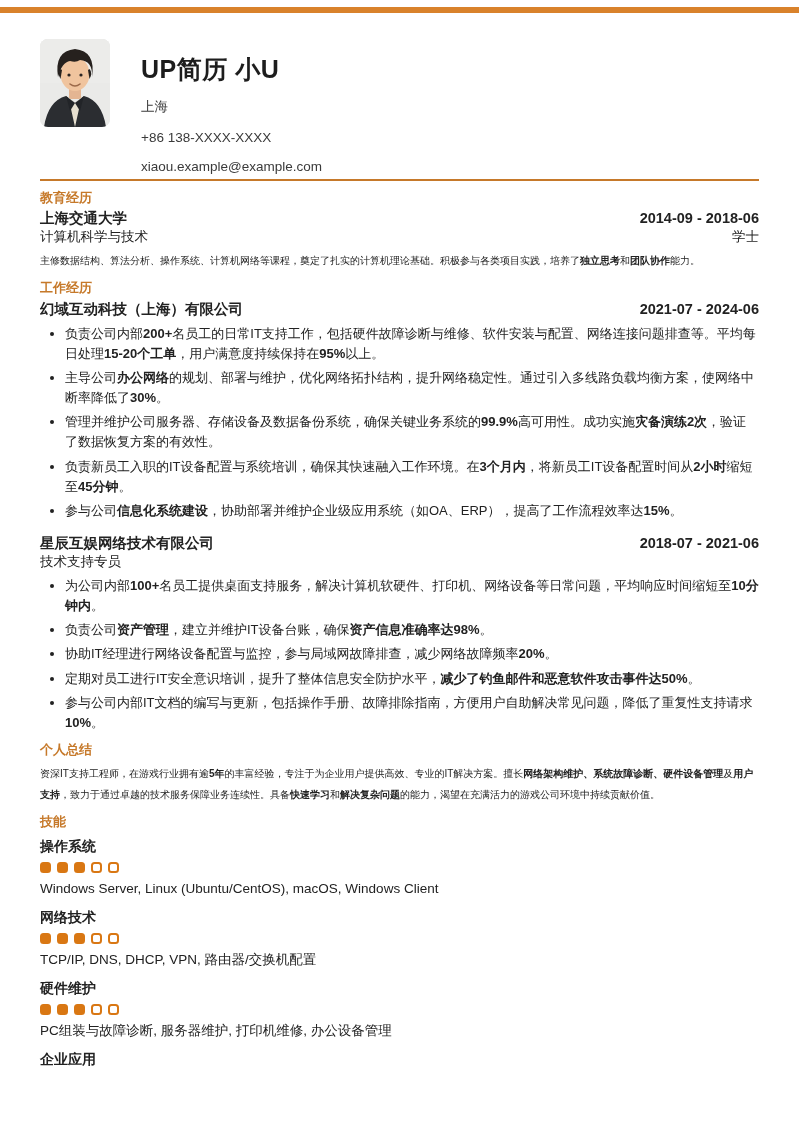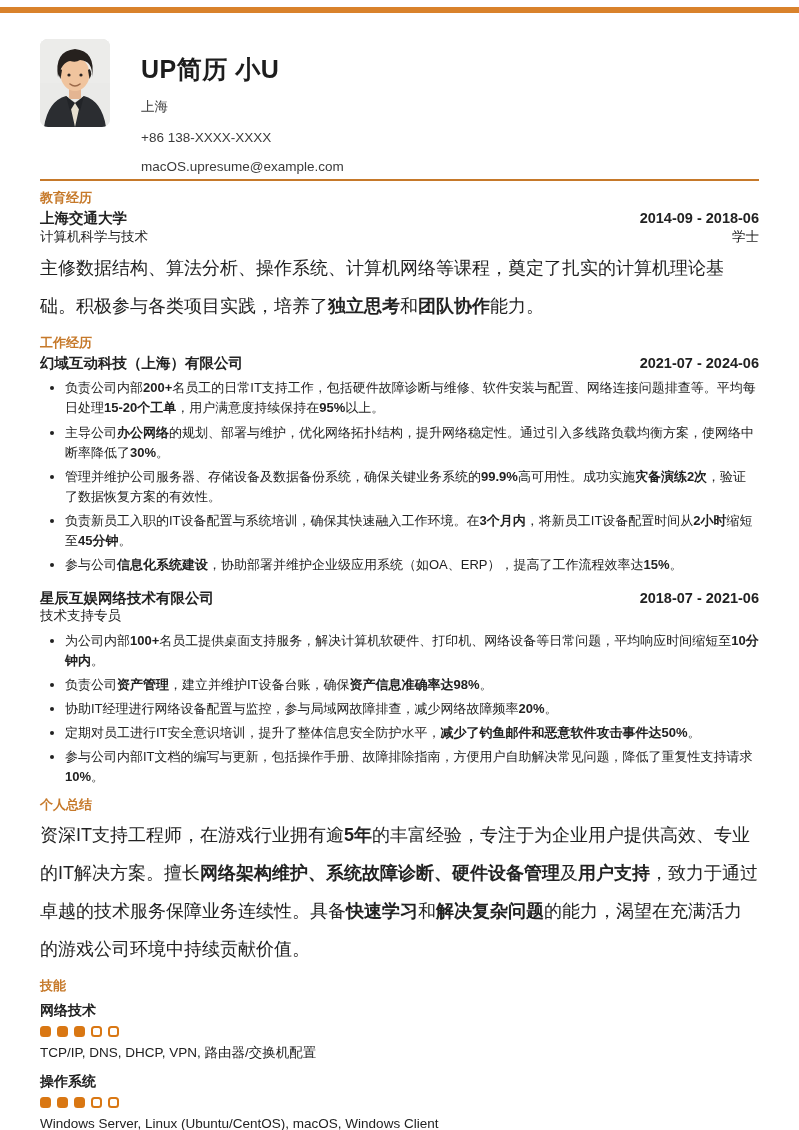--- a/index.html
+++ b/index.html
@@ -21,21 +21,21 @@
   .name{font-size:25px;font-weight:700;color:#1d1d1d;letter-spacing:.5px;}
   .contact{margin-top:12px;font-size:13.5px;color:var(--muted);display:flex;gap:14px;flex-direction:column;}
   .divider{border:none;border-top:2px solid var(--accent);margin-top:5px;}
   
   .sec-title{color:var(--accent);font-size:13px;font-weight:700;margin-top:9px;line-height:1.3;}
   .row{display:flex;justify-content:space-between;align-items:flex-start;margin-top:2px;}
   .row .lt{font-size:14.5px;font-weight:700;line-height:1.3;}
   .row .rt{font-size:14.5px;font-weight:700;line-height:1.3;}
   .row.sub{margin-top:0;}
   .row.sub .lt,.row.sub .rt{font-weight:400;font-size:13.5px;line-height:1.35;}
-  .para{font-size:18px;line-height:2.1;margin-top:4px;}
+  .para{font-size:10px;line-height:2.1;margin-top:4px;}
   ul.bullets{margin:5px 0 0 0;padding-left:25px;}
   ul.bullets li{font-size:13px;line-height:1.55;margin-bottom:4px;}
   .job{margin-top:3px;}
   .job + .job{margin-top:13px;}
   b{font-weight:700;}
   
   .skill{margin-bottom:9px;}
   .skill-name{font-size:14px;font-weight:700;margin-top:6px;line-height:1.3;}
   .dots{display:flex;gap:6px;margin:7px 0 7px 0;}
   .dot{width:11px;height:11px;border-radius:3.5px;border:2px solid var(--dot);background:#fff;}
@@ -66,21 +66,21 @@
         <path d="M27.5 57 L35 64 L42.5 57 L39 70 L35 88 L31 70 Z" fill="#e7e0d0"></path>
         <path d="M26 57 L35 64 L30 72 Z" fill="#222428"></path>
         <path d="M44 57 L35 64 L40 72 Z" fill="#222428"></path>
       </svg>
     </div>
     <div class="header-text">
       <div class="name">UP简历 小U</div>
       <div class="contact">
         <span>上海</span>
         <span>+86 138-XXXX-XXXX</span>
-        <span>macOS.upresume@example.com</span>
+        <span>xiaou.example@example.com</span>
       </div>
     </div>
   </div>
 
   <hr class="divider">
 
   <div>
     <div class="sec-title">教育经历</div>
     <div class="row">
       <span class="lt">上海交通大学</span>
@@ -130,41 +130,41 @@
 
   <div>
     <div class="sec-title">个人总结</div>
     <p class="para">资深IT支持工程师，在游戏行业拥有逾<b>5年</b>的丰富经验，专注于为企业用户提供高效、专业的IT解决方案。擅长<b>网络架构维护、系统故障诊断、硬件设备管理</b>及<b>用户支持</b>，致力于通过卓越的技术服务保障业务连续性。具备<b>快速学习</b>和<b>解决复杂问题</b>的能力，渴望在充满活力的游戏公司环境中持续贡献价值。</p>
   </div>
 
   <div>
     <div class="sec-title">技能</div>
 
     <div class="skill">
+      <div class="skill-name">操作系统</div>
+      <div class="dots">
+        <span class="dot filled"></span>
+          <span class="dot filled"></span>
+          <span class="dot filled"></span>
+          <span class="dot"></span>
+          <span class="dot"></span>
+      </div>
+      <div class="skill-detail">Windows Server, Linux (Ubuntu/CentOS), macOS, Windows Client</div>
+    </div>
+
+    <div class="skill">
       <div class="skill-name">网络技术</div>
       <div class="dots">
         <span class="dot filled"></span>
           <span class="dot filled"></span>
           <span class="dot filled"></span>
           <span class="dot"></span>
           <span class="dot"></span>
       </div>
       <div class="skill-detail">TCP/IP, DNS, DHCP, VPN, 路由器/交换机配置</div>
-    </div>
-
-    <div class="skill">
-      <div class="skill-name">操作系统</div>
-      <div class="dots">
-        <span class="dot filled"></span>
-          <span class="dot filled"></span>
-          <span class="dot filled"></span>
-          <span class="dot"></span>
-          <span class="dot"></span>
-      </div>
-      <div class="skill-detail">Windows Server, Linux (Ubuntu/CentOS), macOS, Windows Client</div>
     </div>
 
     <div class="skill">
       <div class="skill-name">硬件维护</div>
       <div class="dots">
         <span class="dot filled"></span>
           <span class="dot filled"></span>
           <span class="dot filled"></span>
           <span class="dot"></span>
           <span class="dot"></span>

